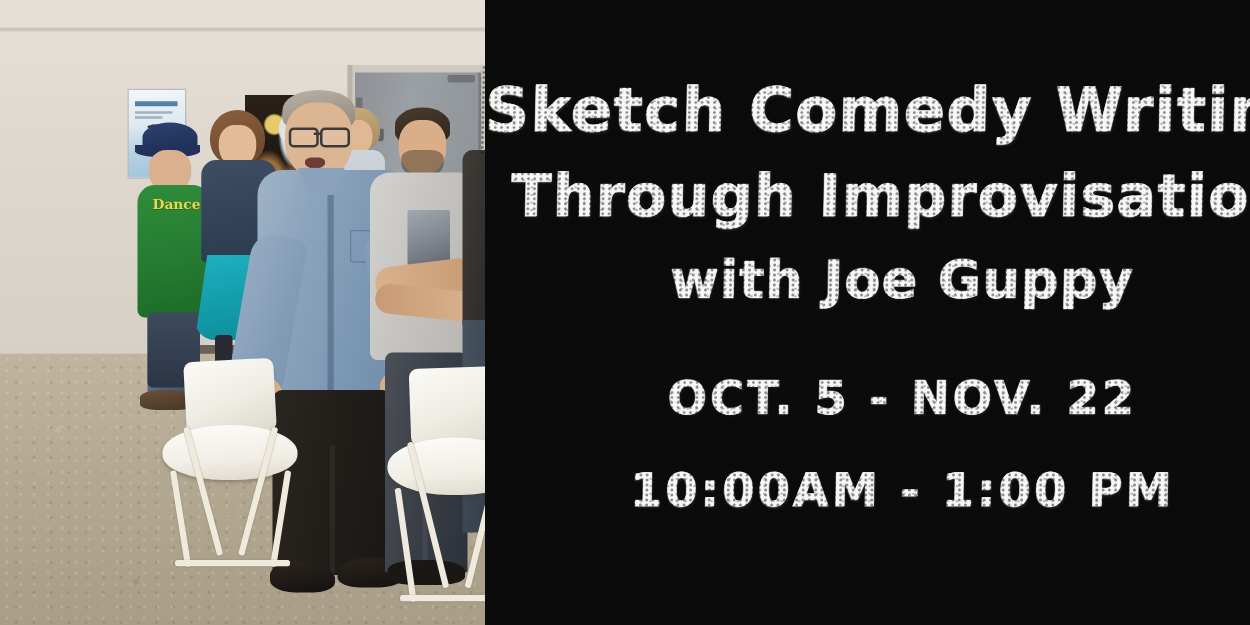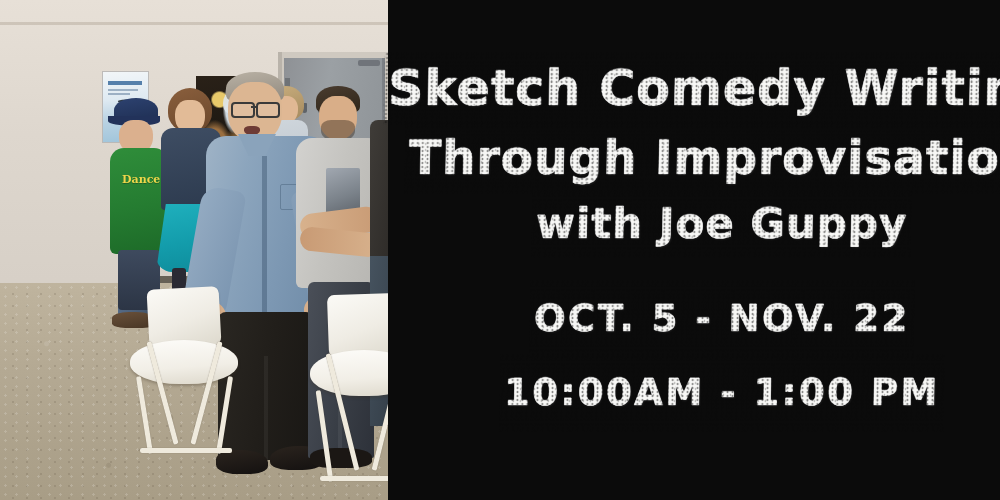--- a/index.html
+++ b/index.html
@@ -190,21 +190,21 @@
   .cap-face {
     position:absolute; left: 11px; top: 22px; width: 34px; height: 34px;
     background:#dbb08e; border-radius: 42% 42% 48% 48%;
   }
   .green-torso {
     position:absolute; left: 2px; top: 50px; width: 58px; height: 106px;
     background: linear-gradient(170deg,#2f8d3a 0%, #257c31 55%, #1d6a28 100%);
     border-radius: 14px 14px 6px 6px;
   }
   .green-print {
-    position:absolute; left: 14px; top: 76px; width: 34px; height: 42px;
+    position:absolute; left: 14px; top: 60px; width: 34px; height: 42px;
     color:#edd64a; font-family:"DejaVu Serif", serif; font-weight:bold;
     font-size: 11px; line-height: 11px; text-align:center;
     text-shadow: 0 1px 0 rgba(0,0,0,.25);
   }
   .green-legs {
     position:absolute; left: 10px; top: 152px; width: 42px; height: 60px;
     background: linear-gradient(180deg,#3e4a5e,#2c3545); border-radius: 4px;
   }
 
   

